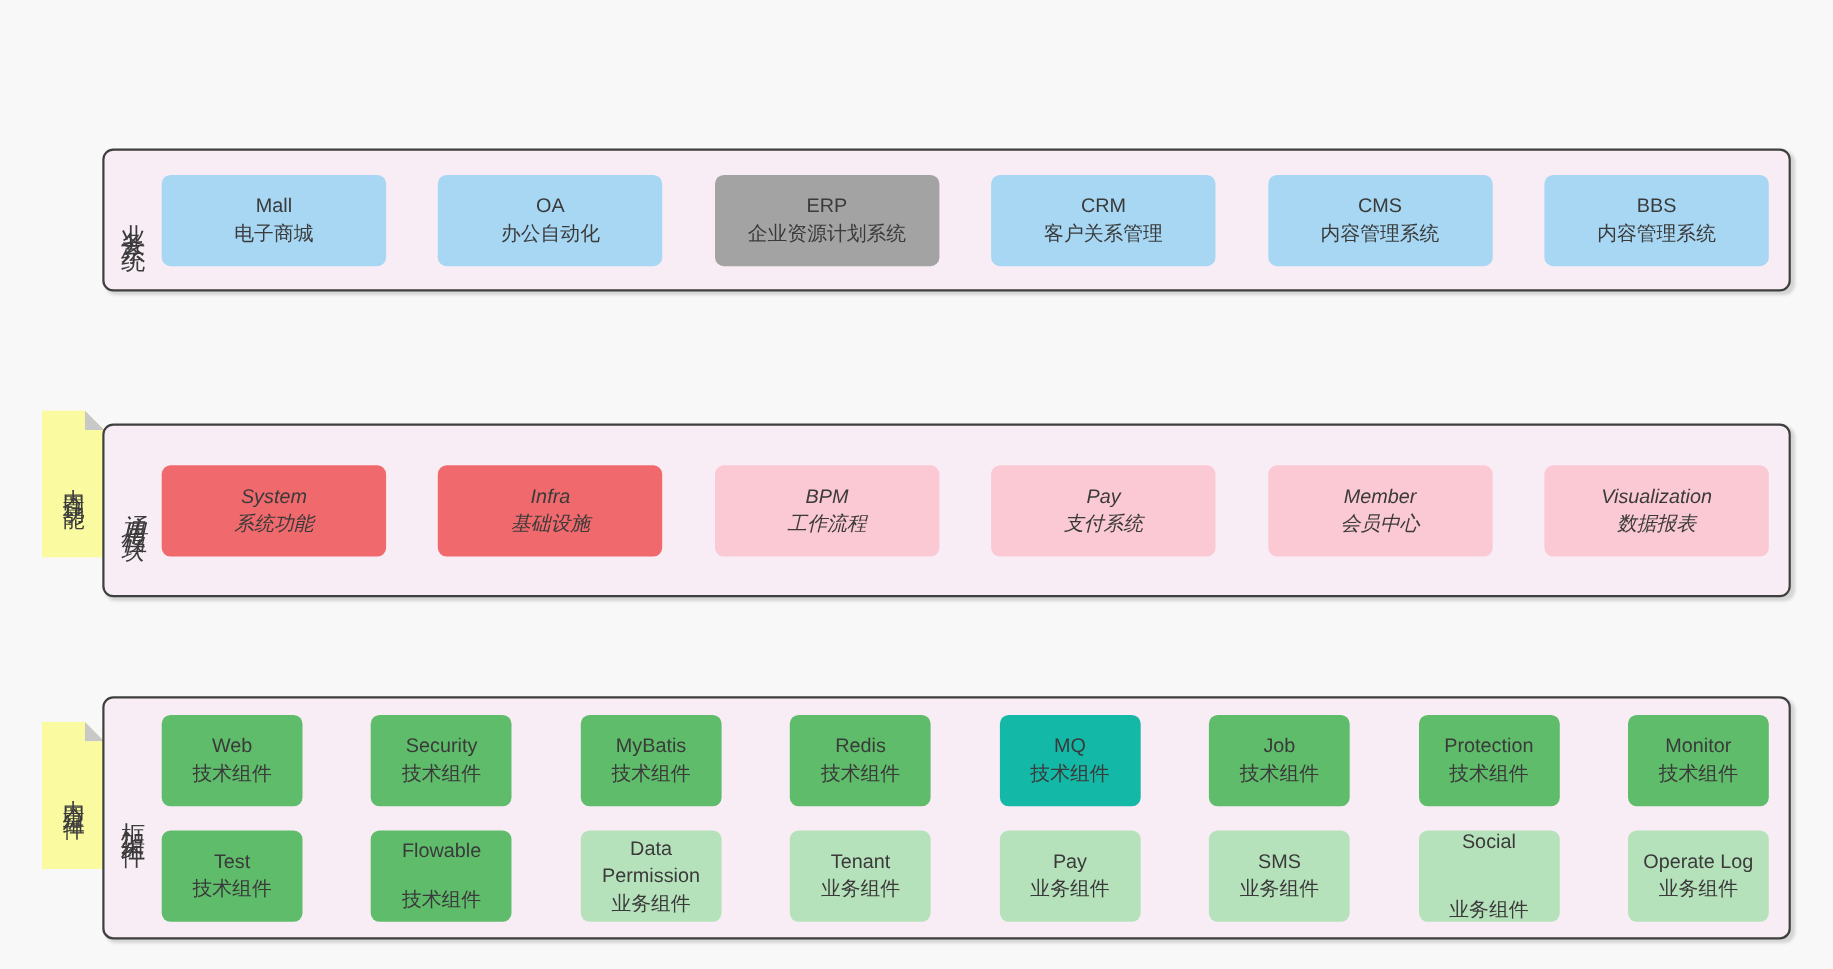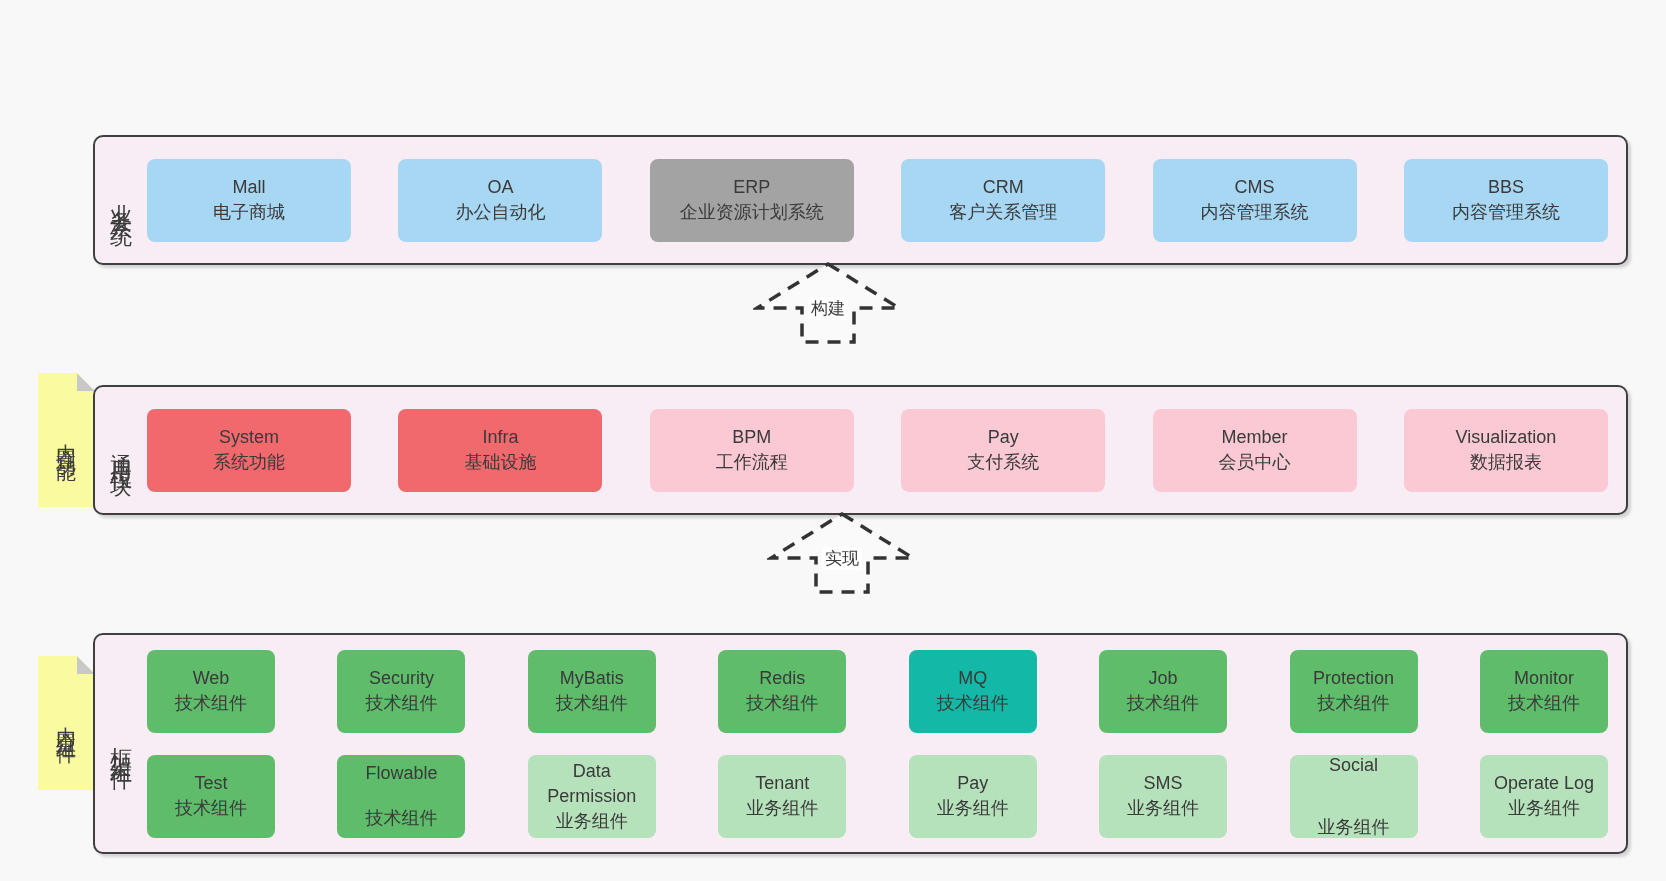--- a/index.html
+++ b/index.html
@@ -32,21 +32,21 @@
   .container{
     position:absolute;left:93px;width:1535px;z-index:2;
     box-sizing:border-box;
     background:#f8edf5;
     border:2px solid #3f3f3f;border-radius:10px;
     box-shadow:3px 3px 3px rgba(0,0,0,0.15);
     display:flex;
     margin-top:12px;
   }
   .c-top{top:123px;height:130px;}
-  .c-mid{top:373px;height:130px;}
+  .c-mid{top:373px;height:158px;font-style:italic;}
   .c-bot{top:621px;height:221px;}
 
   .side-label{
     width:52px;flex:0 0 52px;
     display:flex;align-items:center;justify-content:center;
   }
   .side-label span{
     writing-mode:vertical-rl;text-orientation:upright;
     font-size:22px;letter-spacing:7px;color:#3b3b3b;line-height:1;
   }
@@ -116,26 +116,20 @@
             <div class="box-subtitle">内容管理系统</div>
           </div>
           <div class="box wide" style="background: rgb(167, 215, 243);">
             <div class="box-title">BBS</div>
             <div class="box-subtitle">内容管理系统</div>
           </div>
         </div>
       </div>
   </section>
 
-  <div class="arrow a-build">
-    <svg viewBox="0 0 150 84">
-      <polygon points="75,3 146,47 101,47 101,81 49,81 49,47 4,47" fill="#fafafa" stroke="#333333" stroke-width="3.5" stroke-dasharray="13 9"></polygon>
-    </svg>
-    <span class="arrow-label">构建</span>
-  </div>
 
   <section class="container c-mid">
     <div class="side-label">
       <span>通用模块</span>
     </div>
     <div class="boxes-area">
         <div class="box-row">
           <div class="box wide" style="background: rgb(240, 105, 109);">
             <div class="box-title">System</div>
             <div class="box-subtitle">系统功能</div>
@@ -157,26 +151,20 @@
             <div class="box-subtitle">会员中心</div>
           </div>
           <div class="box wide" style="background: rgb(250, 201, 211);">
             <div class="box-title">Visualization</div>
             <div class="box-subtitle">数据报表</div>
           </div>
         </div>
       </div>
   </section>
 
-  <div class="arrow a-impl">
-    <svg viewBox="0 0 150 84">
-      <polygon points="75,3 146,47 101,47 101,81 49,81 49,47 4,47" fill="#fafafa" stroke="#333333" stroke-width="3.5" stroke-dasharray="13 9"></polygon>
-    </svg>
-    <span class="arrow-label">实现</span>
-  </div>
 
   <section class="container c-bot">
     <div class="side-label">
       <span>框架组件</span>
     </div>
     <div class="boxes-area">
         <div class="box-row">
           <div class="box narrow" style="background: rgb(94, 188, 106);">
             <div class="box-title">Web</div>
             <div class="box-subtitle">技术组件</div>

